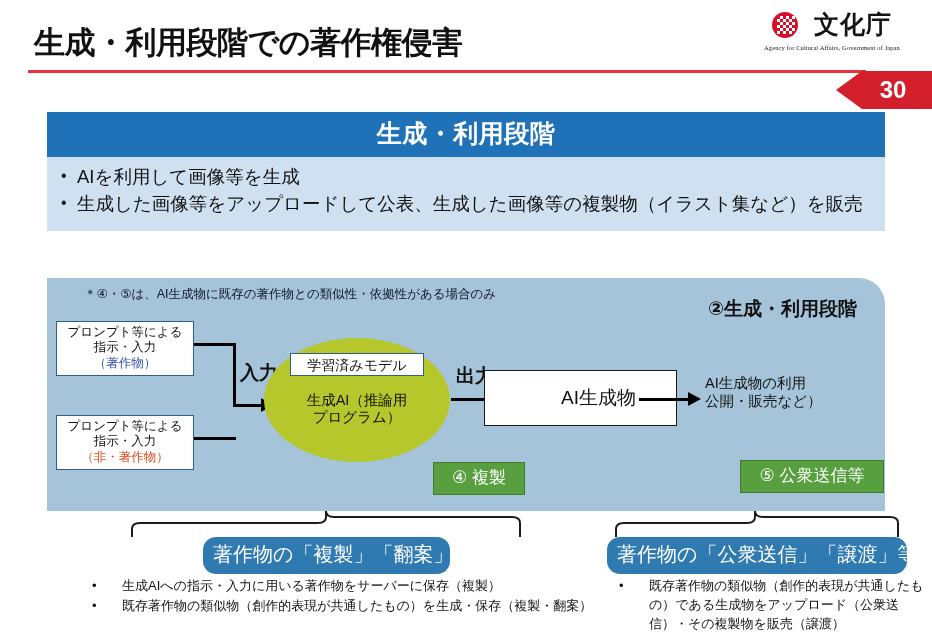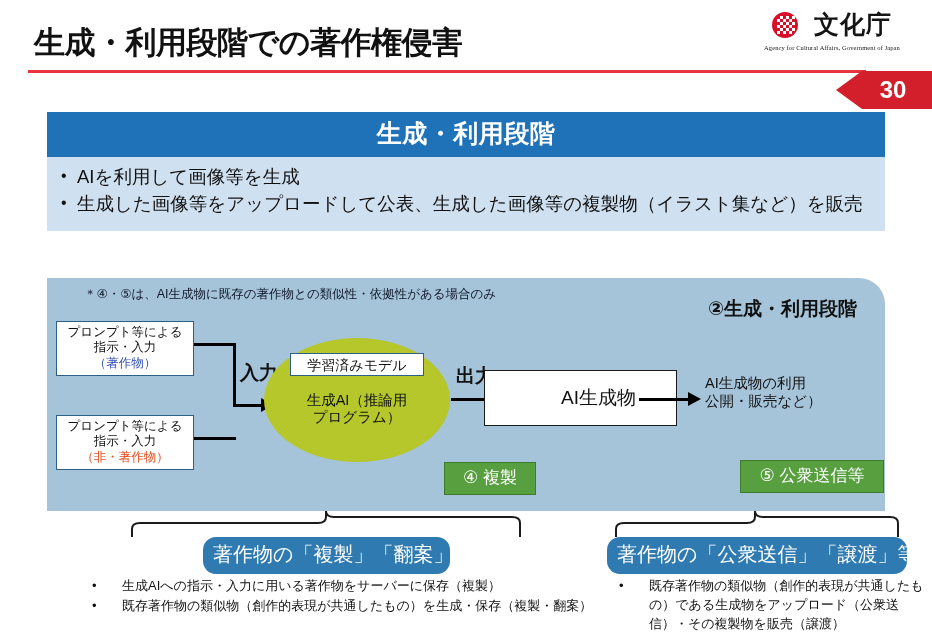--- a/index.html
+++ b/index.html
@@ -285,21 +285,21 @@
     background: #58a03f;
     border: 1.5px solid #3f7a2c;
     color: #ffffff;
     font-size: 17px;
     text-align: center;
     padding: 3px 12px 5px;
     box-sizing: border-box;
     white-space: nowrap;
   }
   #badge-3 { left: 134px; top: 184px; width: 92px; }
-  #badge-4 { left: 386px; top: 184px; width: 92px; margin-left: 11px; }
+  #badge-4 { left: 386px; top: 184px; width: 92px; }
   #badge-5 { left: 645px; top: 182px; width: 144px; margin-left: 48px; }
 
   
   .brace-wrap { position: absolute; }
   #brace-left  { left: 128px; top: 511px; width: 400px; height: 26px; }
   #brace-right { left: 612px; top: 511px; width: 290px; height: 26px; }
 
   .concl-bar {
     position: absolute;
     background: #2f7ab0;

